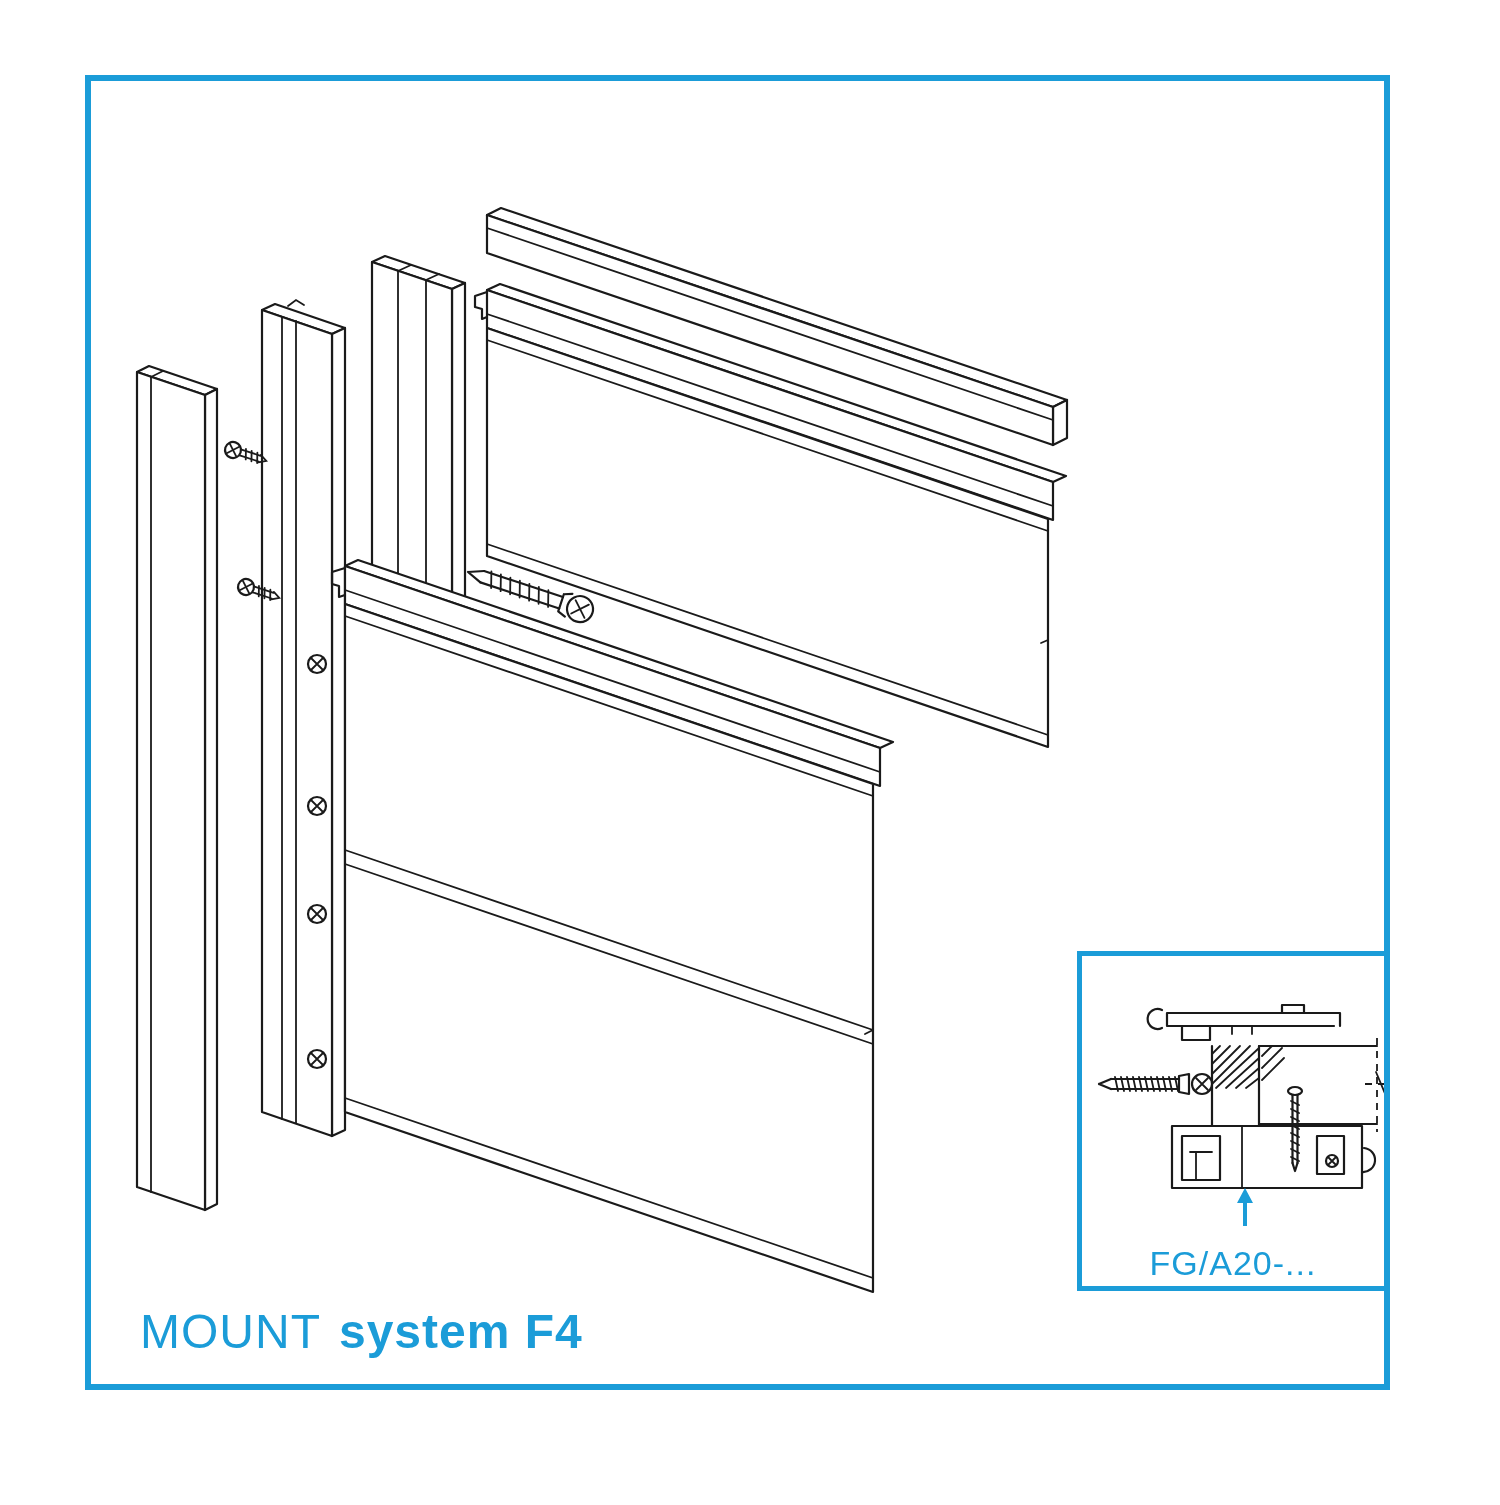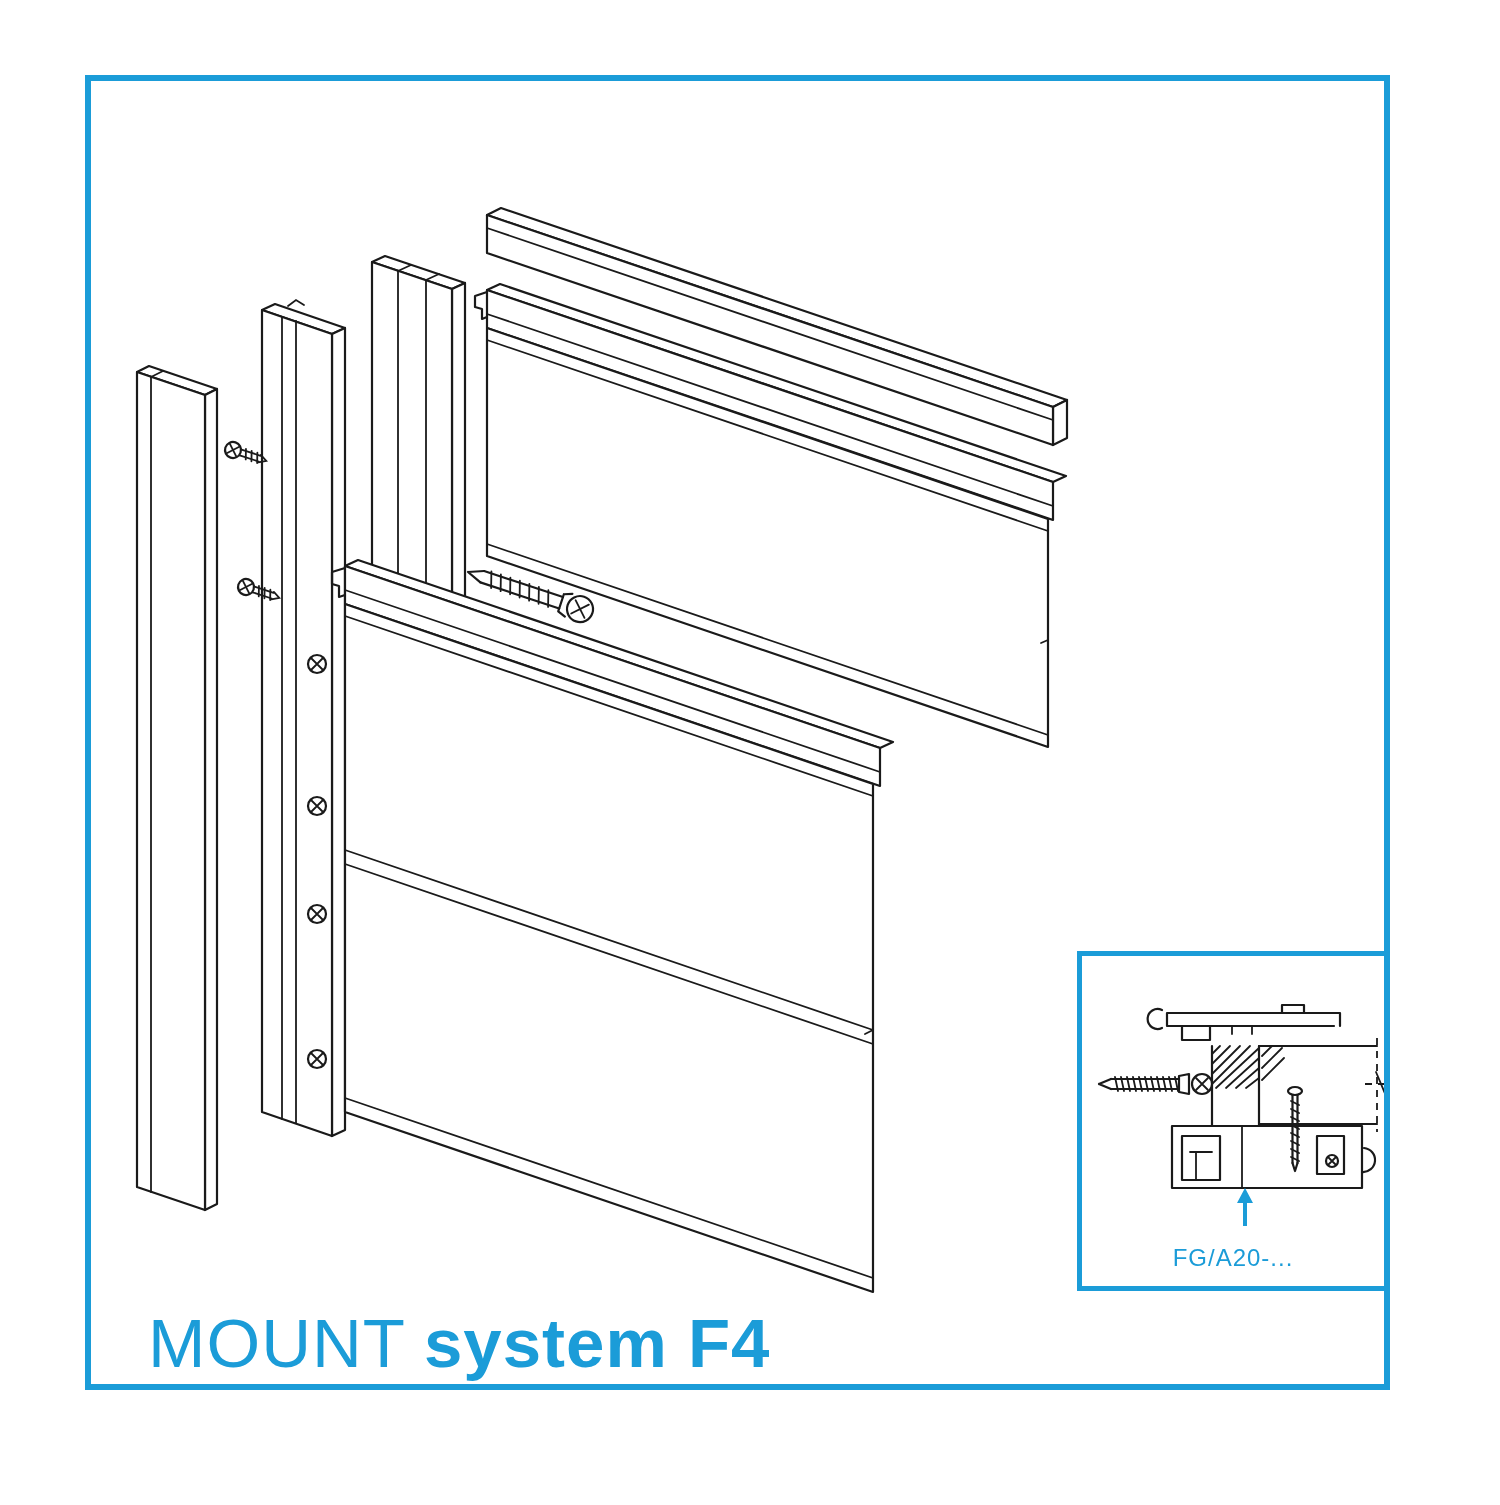--- a/index.html
+++ b/index.html
@@ -21,25 +21,25 @@
   .ln{fill:none;stroke:currentColor;stroke-width:2.2;stroke-linejoin:round;stroke-linecap:round;}
   .thin{fill:none;stroke:currentColor;stroke-width:1.8;stroke-linecap:round;}
   .dash{fill:none;stroke:currentColor;stroke-width:1.8;stroke-dasharray:7 6;}
   .inset-box{
     position:absolute;left:1077px;top:951px;width:302px;height:330px;
     border:5px solid var(--accent,#1b9cd8);background:#ffffff;z-index:5;
   }
   .inset-box svg{position:absolute;left:0;top:0;width:302px;height:330px;color:var(--line,#1a1a1a);}
   .inset-label{
     position:absolute;left:0;top:288px;width:100%;text-align:center;
-    color:var(--accent,#1b9cd8);font-size:24px;letter-spacing:1px;
+    color:var(--accent,#1b9cd8);font-size:34px;letter-spacing:1px;
   }
   .page-title{
-    position:absolute;left:148px;top:1304px;z-index:3;
-    color:var(--accent,#1b9cd8);font-size:69px;letter-spacing:1px;white-space:nowrap;
+    position:absolute;left:140px;top:1304px;z-index:3;
+    color:var(--accent,#1b9cd8);font-size:48px;letter-spacing:1px;white-space:nowrap;
   }
   .page-title .t-prefix{font-weight:400;}
   .page-title .t-suffix{font-weight:700;margin-left:18px;}
   .arrow-up{fill:var(--accent,#1b9cd8);stroke:none;}
   .arrow-stem{stroke:var(--accent,#1b9cd8);stroke-width:4;fill:none;}
 </style>
 </head>
 <body>
 
 <div class="frame"></div>

